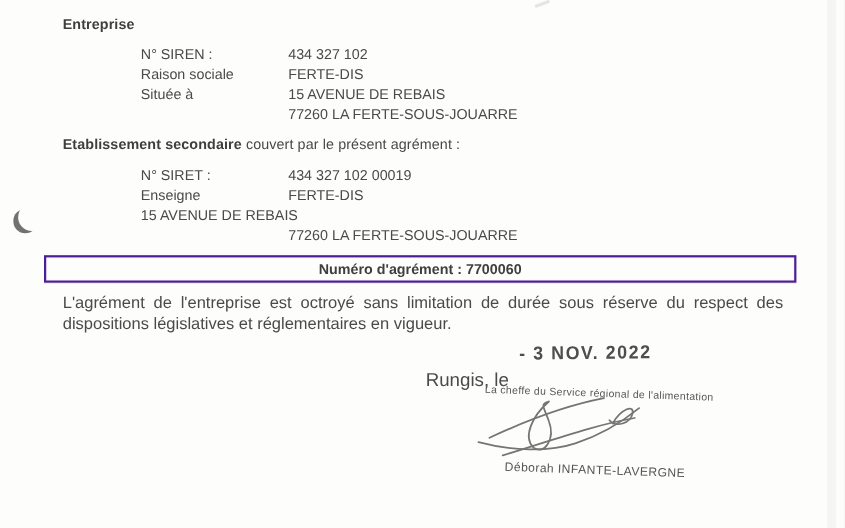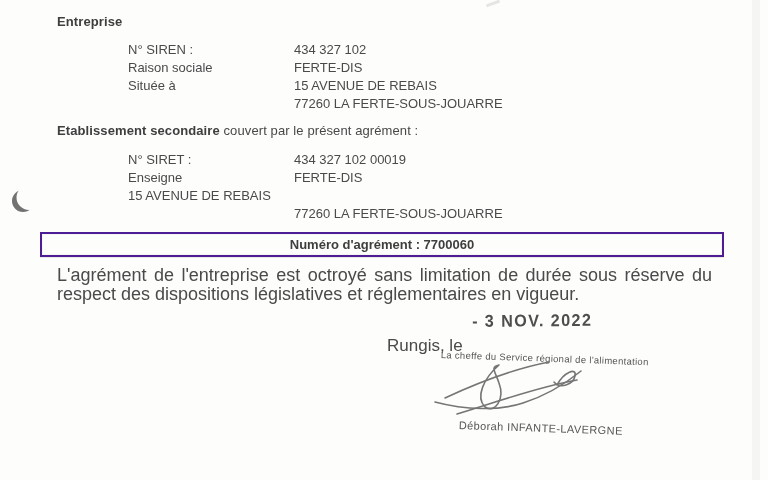--- a/index.html
+++ b/index.html
@@ -7,33 +7,33 @@
     position:relative;width:768px;height:480px;overflow:hidden;
     background:#fdfdfc;
     font-family:"Liberation Sans",sans-serif;
     color:#474747;
   }
   .abs{position:absolute;}
   .b{font-weight:bold;}
   .heading{font-size:13px;font-weight:bold;color:#3e3e3e;letter-spacing:.1px;}
   .heading .normal{font-weight:normal;color:#484848;}
   .fields{font-size:13px;color:#4a4a4a;}
-  .frow{display:flex;height:18px;line-height:18px;gap:32px;}
+  .frow{display:flex;height:18px;line-height:18px;}
   .flabel{width:134px;flex:0 0 134px;}
   .fvalue{white-space:nowrap;}
   .agrement-box{
     left:40px;top:232px;width:680px;height:21px;
     border:2px solid #4c1d95;background:#fdfdfc;
     display:flex;align-items:center;justify-content:center;
     font-size:13px;font-weight:bold;color:#3e3e3e;
     box-shadow:0 1px 0 rgba(0,0,0,.08), inset 0 0 0 1px rgba(0,0,0,.03);
   }
   .para{
     left:57px;top:266px;width:655px;
-    font-size:18px;line-height:19px;text-align:justify;color:#4a4a4a;
+    font-size:15px;line-height:19px;text-align:justify;color:#4a4a4a;
   }
   .rungis{left:387px;top:336px;font-size:17px;color:#4a4a4a;}
   .stamp{
     left:472px;top:312px;
     font-size:17px;font-weight:bold;letter-spacing:1.5px;color:#4e4e4e;
     transform:scaleX(.95) rotate(-.6deg);transform-origin:left top;
     white-space:nowrap;
   }
   .signer-title{
     left:441px;top:349px;

